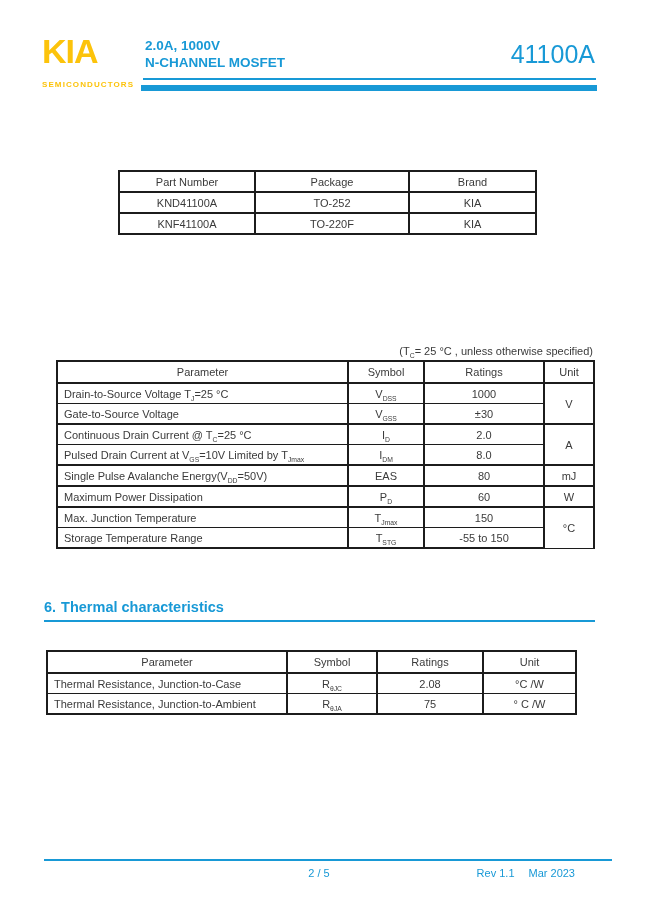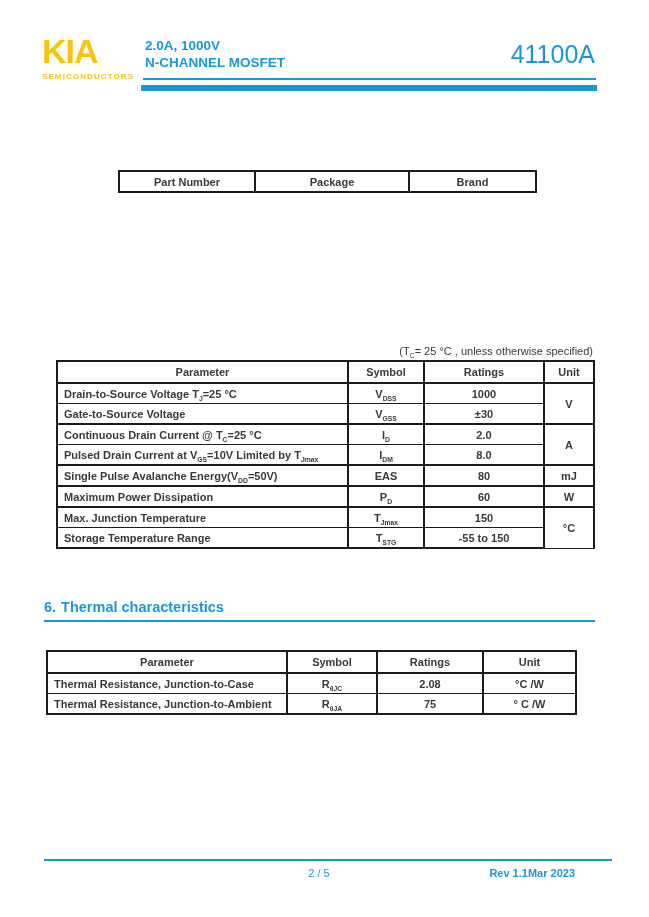--- a/index.html
+++ b/index.html
@@ -11,21 +11,21 @@
   html,body{margin:0;padding:0;background:#fff;}
   #page{
     position:relative;width:649px;height:917px;background:#ffffff;
     font-family:"Liberation Sans",sans-serif;color:var(--text);overflow:hidden;border-radius:24px;
   }
   sub{font-size:62%;line-height:0;}
 
   
   .logo-text{position:absolute;left:42px;top:34px;font-size:34px;font-weight:bold;
     color:var(--logo);letter-spacing:-1px;line-height:1;}
-  .logo-sub{position:absolute;left:42px;top:72px;font-size:8px;font-weight:bold;
+  .logo-sub{position:absolute;left:42px;top:80px;font-size:8px;font-weight:bold;
     color:var(--logo);letter-spacing:1.1px;}
   .spec{position:absolute;left:145px;top:38px;font-size:13.5px;font-weight:bold;
     color:var(--accent);line-height:16.5px;}
   .partnum{position:absolute;right:54px;top:42px;font-size:25px;font-weight:400;
     color:var(--accent);line-height:1;}
   .thinline{position:absolute;left:143px;top:78px;width:453px;height:2px;background:var(--accent);}
   .thickbar{position:absolute;left:141px;top:85px;width:456px;height:6px;background:var(--accent);}
 
   
   .sec-title{position:absolute;left:44px;width:551px;margin:0;font-size:14.5px;
@@ -35,43 +35,43 @@
   #sec-absmax{top:315px;}
   #sec-thermal{top:599px;}
   .sec-num{margin-right:5px;}
 
   .note{position:absolute;right:56px;top:345px;font-size:11px;color:var(--text);}
 
   
   table{position:absolute;border-collapse:collapse;table-layout:fixed;
     font-size:11px;color:var(--text);background:#fff;}
   th,td{border:2px solid var(--border);text-align:center;padding:0 10px;
-    overflow:hidden;white-space:nowrap;font-weight:bold;}
+    overflow:hidden;white-space:nowrap;font-weight:normal;}
   td.param{text-align:left;padding-left:6px;}
 
   #ordering-table{left:118px;top:170px;width:417px;}
   #ordering-table th,#ordering-table td{height:19px;}
 
   #absmax-table{left:56px;top:360px;width:537px;}
   #absmax-table thead th{height:20px;border-bottom-width:2px;}
   #absmax-table td{height:19px;border-top-width:1px;border-bottom-width:1px;}
   #absmax-table tr.grp>td{border-top-width:2px;}
   #absmax-table tbody tr:last-child>td{border-bottom-width:2px;}
 
   #thermal-table{left:46px;top:650px;width:529px;}
   #thermal-table thead th{height:20px;border-bottom-width:2px;}
   #thermal-table td{height:19px;border-top-width:1px;border-bottom-width:1px;}
   #thermal-table tbody tr:last-child>td{border-bottom-width:2px;margin-left:8px;}
 
   
   .footer-line{position:absolute;left:44px;top:859px;width:568px;height:2px;background:var(--accent);}
   .page-num{position:absolute;left:279px;top:867px;width:80px;text-align:center;
     font-size:11px;font-weight:normal;color:var(--accent);}
-  .rev{position:absolute;right:74px;top:867px;font-size:11px;font-weight:bold;
-    color:var(--accent);display:flex;}
+  .rev{position:absolute;right:74px;top:867px;font-size:11px;font-weight:normal;
+    color:var(--accent);display:flex;gap:14px;}
 </style>
 </head>
 <body>
 
 <div id="page">
 
   <header>
     <div class="logo-text">KIA</div>
     <div class="logo-sub">SEMICONDUCTORS</div>
     <div class="spec">
@@ -91,20 +91,30 @@
         <col style="width:127px">
       </colgroup>
     <thead>
         <tr>
           <th>Part Number</th>
           <th>Package</th>
           <th>Brand</th>
         </tr>
       </thead>
     <tbody>
+        <tr>
+          <td>KND41100A</td>
+          <td>TO-252</td>
+          <td>KIA</td>
+        </tr>
+        <tr>
+          <td>KNF41100A</td>
+          <td>TO-220F</td>
+          <td>KIA</td>
+        </tr>
       </tbody>
   </table>
 
 
   <div class="note">(T<sub>C</sub>= 25 °C , unless otherwise specified)</div>
 
   <table id="absmax-table">
     <colgroup>
         <col style="width:291px">
         <col style="width:76px">

